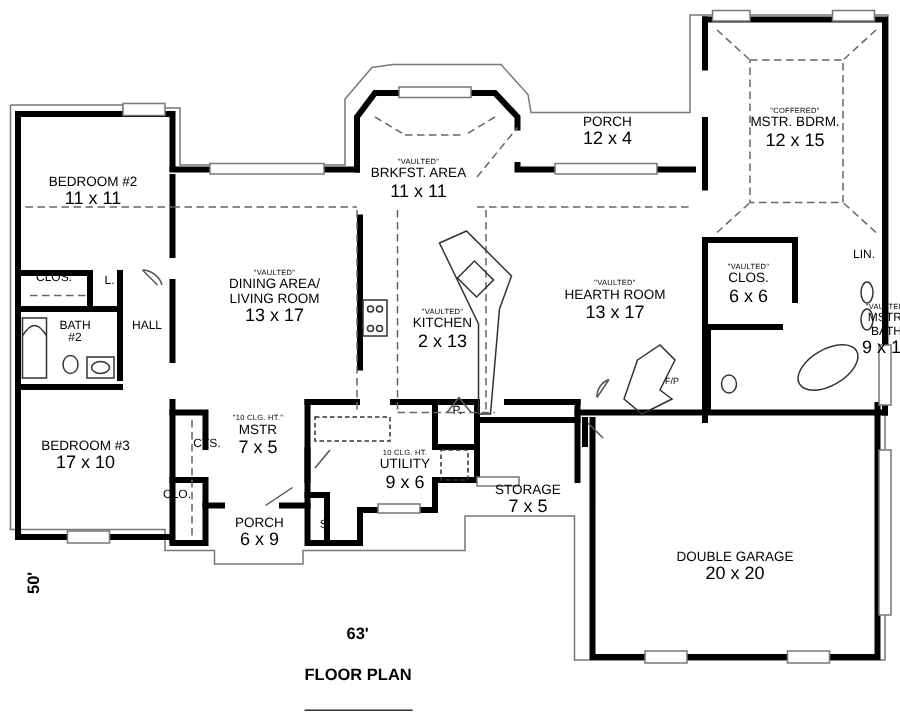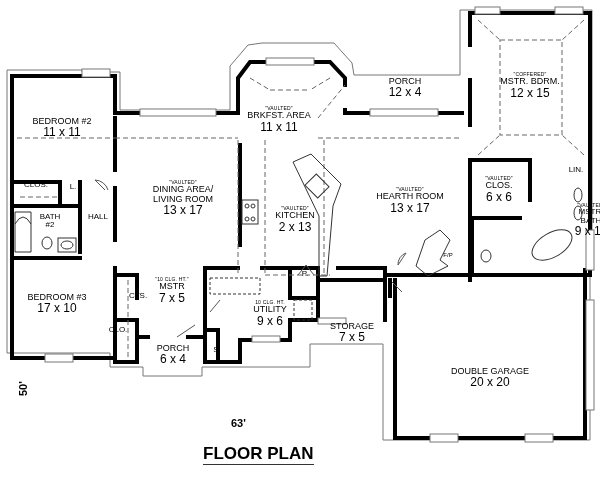--- a/index.html
+++ b/index.html
@@ -6,22 +6,22 @@
   body { width: 600px; height: 481px; position: relative; overflow: hidden;
          font-family: "Liberation Sans", "DejaVu Sans", sans-serif; color: #000; }
   #plan { position: absolute; left: 0; top: 0; width: 600px; height: 481px; }
   .lbl { position: absolute; text-align: center; transform: translateX(-50%);
          font-weight: normal; line-height: 1.05; white-space: nowrap; }
   .note { font-size: 5px; display: block; letter-spacing: 0.2px; }
   .name { font-size: 9px; display: block; }
   .dim  { font-size: 12px; display: block; }
   .small { font-size: 8px; }
   .tiny { font-size: 6px; }
-  .title { position: absolute; font-weight: bold; font-size: 17px;
-           border-bottom: 1.5px solid #333; padding-bottom: 0; }
+  .title { position: absolute; font-weight: bold; font-size: 11px;
+           border-bottom: 1.5px solid #333; padding-bottom: 17px; }
   .dimlabel { position: absolute; font-weight: bold; font-size: 11px; }
   .rot { transform: rotate(-90deg); transform-origin: left top; }
 </style>
 </head>
 <body>
 
 <svg id="plan" viewBox="0 0 600 481" xmlns="http://www.w3.org/2000/svg">
 
   <g fill="none" stroke="#777" stroke-width="1">
     <polyline points="7,70 7,353 110,353 110,367 143,367 143,376 202,376 202,367 310,367 310,344 383,344 383,440 590,440 590,277"></polyline>
@@ -175,21 +175,21 @@
   <span class="name">LIVING ROOM</span>
   <span class="dim">13 x 17</span>
 </div>
 <div class="lbl" style="left:172px; top:277px;">
   <span class="note">"10 CLG. HT."</span>
   <span class="name">MSTR</span>
   <span class="dim">7 x 5</span>
 </div>
 <div class="lbl" style="left:173px; top:344px;">
   <span class="name">PORCH</span>
-  <span class="dim">6 x 4</span>
+  <span class="dim">6 x 9</span>
 </div>
 
 <div class="lbl" style="left:279px; top:94px;margin-top:12px;">
   <span class="note">"VAULTED"</span>
   <span class="name">BRKFST. AREA</span>
   <span class="dim">11 x 11</span>
 </div>
 <div class="lbl" style="left:295px; top:206px;">
   <span class="note">"VAULTED"</span>
   <span class="name">KITCHEN</span>

